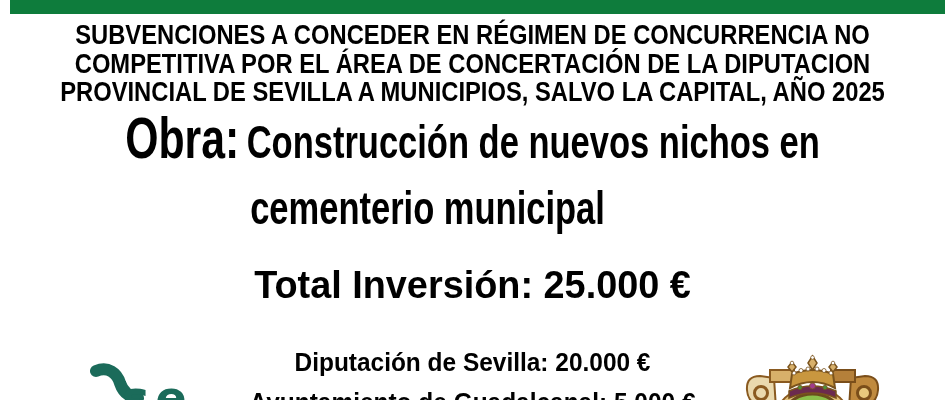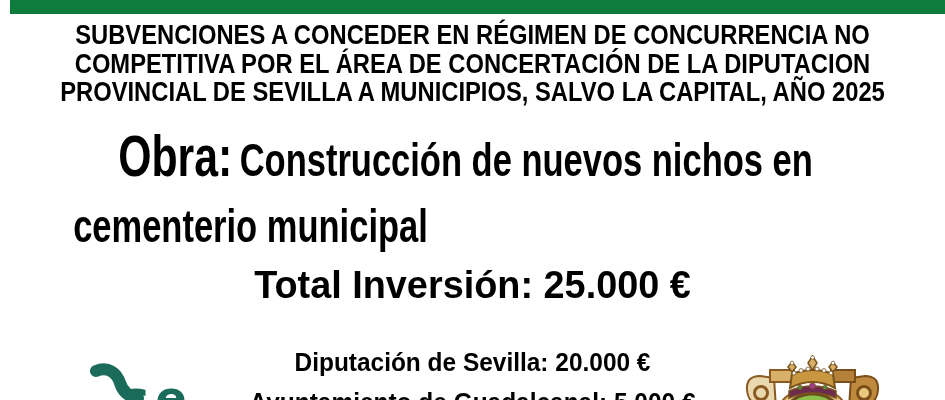--- a/index.html
+++ b/index.html
@@ -17,21 +17,21 @@
   }
   .program-title {
     position: absolute; left: 0; right: 0; top: 21px;
     text-align: center;
     font-weight: bold;
     font-size: 27px;
     line-height: 28.5px;
     white-space: pre-line;
     transform: scaleX(0.88);
   }
-  .obra-section { position: absolute; left: 0; right: 0; top: 120px; }
+  .obra-section { position: absolute; left: 0; right: 0; top: 102px; text-align: center; }
   .obra-line1 {
     font-weight: bold; font-size: 46px; line-height: 72px;
     white-space: nowrap; transform: scaleX(0.75);
   }
   .obra-label { font-size: 57px; }
   .obra-desc { margin-left: 10px; }
   .obra-line2 {
     font-weight: bold; font-size: 46px; line-height: 60px;
     white-space: nowrap; transform: scaleX(0.75) translateX(-60px);
   }

